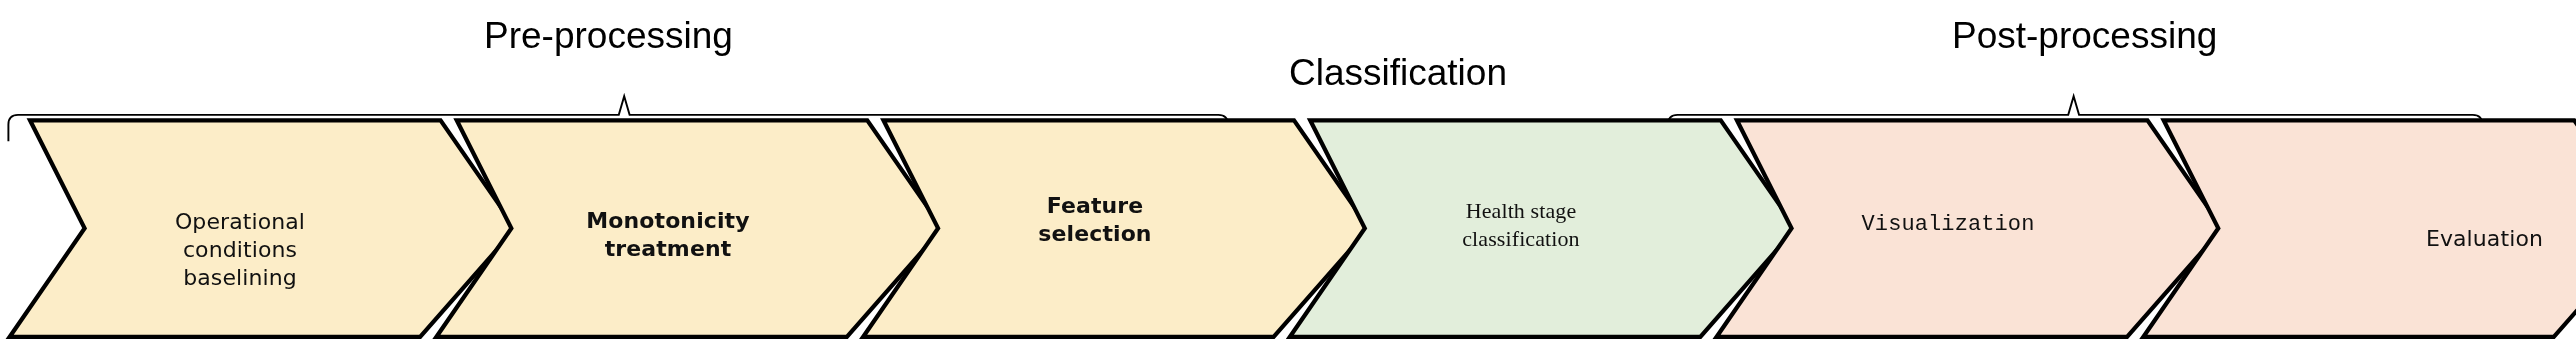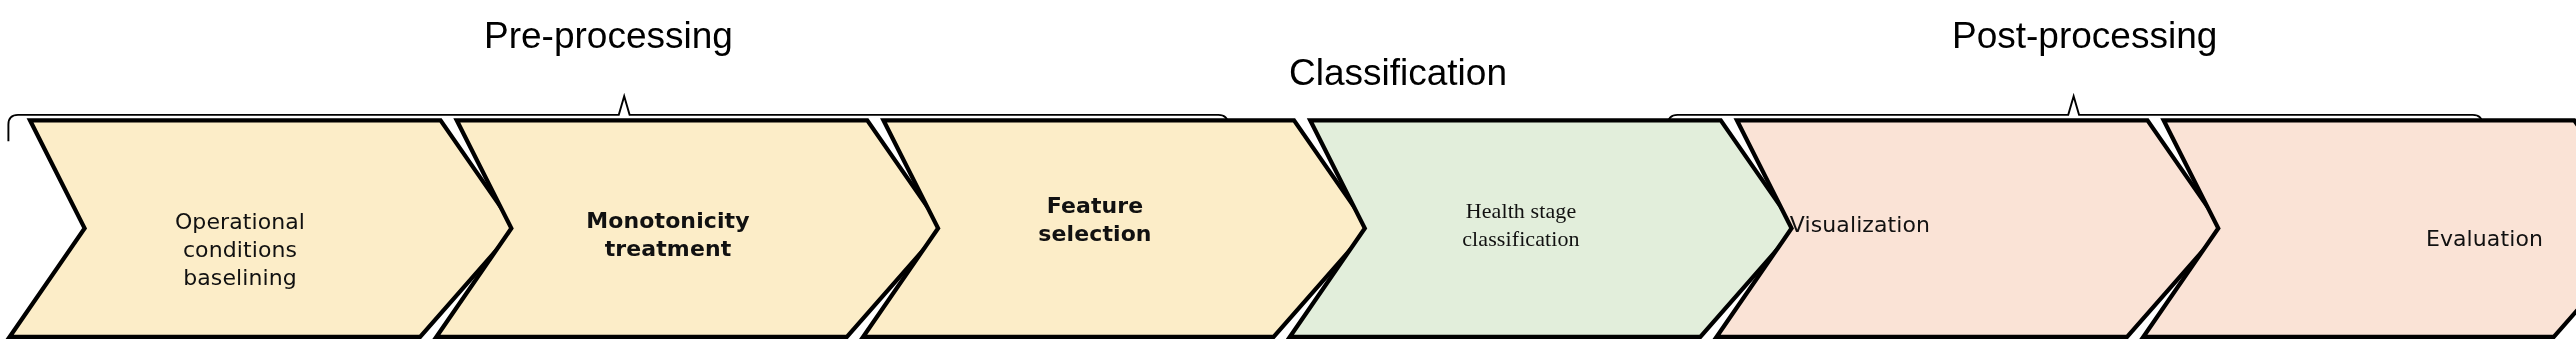--- a/index.html
+++ b/index.html
@@ -53,20 +53,20 @@
   <div id="labels-layer">
       <div class="step-label" style="width: 336px; left: 72px; top: 180px; margin-top: 28px;">Operational
 conditions
 baselining</div>
       <div class="step-label" style="width: 336px; left: 500px; top: 207px; font-weight: bold;">Monotonicity
 treatment</div>
       <div class="step-label" style="width: 336px; left: 927px; top: 192px; font-weight: bold;">Feature
 selection</div>
       <div class="step-label" style="width: 336px; left: 1353px; top: 197px; font-family: Liberation Serif, serif;">Health stage
 classification</div>
-      <div class="step-label" style="width: 336px; left: 1692px; top: 211px;">Visualization</div>
+      <div class="step-label" style="width: 336px; left: 1780px; top: 211px; font-family: Liberation Mono, monospace;">Visualization</div>
       <div class="step-label" style="width: 336px; left: 2207px; top: 225px; text-align: right;">Evaluation</div>
       <div class="group-label" style="left: 484px; top: 17px;">Pre-processing</div>
       <div class="group-label" style="left: 1289px; top: 54px;">Classification</div>
       <div class="group-label" style="left: 1940px; top: 17px; margin-left: 12px;">Post-processing</div>
     </div>
 </div>
 
 
 </body></html>

